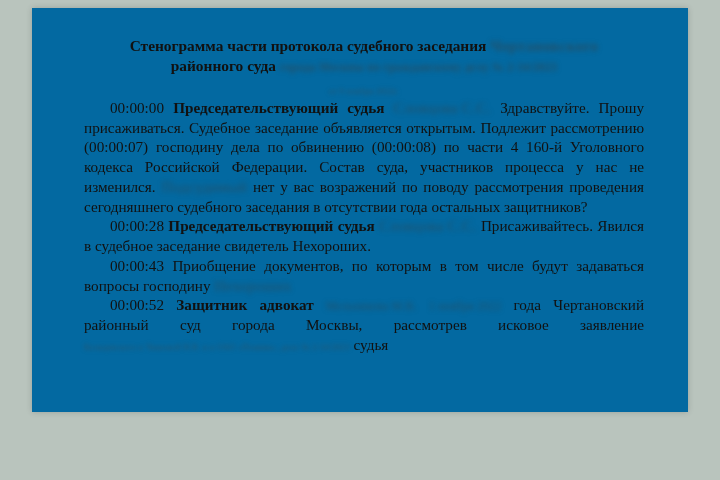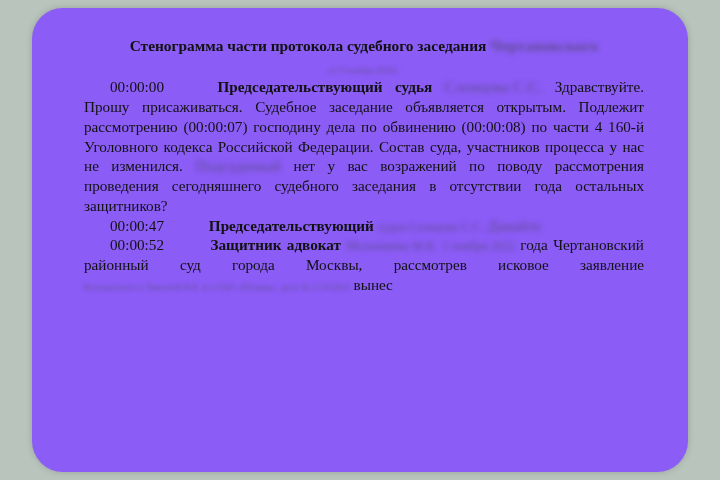--- a/index.html
+++ b/index.html
@@ -11,25 +11,24 @@
     height: 480px;
     background: #b9c4bd;
     font-family: "Liberation Serif", serif;
     overflow: hidden;
   }
   .page-wrap {
     position: absolute;
     left: 32px;
     top: 8px;
     width: 656px;
-    height: 464px;
-    background: #8b5cf6;
+    height: 404px;
+    background: #0369a1;
     box-shadow: 0 0 6px rgba(0,0,0,0.18);
     overflow: hidden;
-    border-radius: 31px;
   }
   .doc {
     position: absolute;
     left: 52px;
     top: 28px;
     width: 560px;
     color: #111;
     font-size: 15.2px;
     line-height: 1.30;
     text-align: justify;
@@ -72,75 +71,83 @@
   }
   p.body-par {
     margin: 0;
     text-indent: 0;
   }
   .ts {
     font-weight: normal;
   }
   .role {
     font-weight: bold;
-    margin-left: 41px;
   }
   .indent {
     display: inline-block;
     width: 26px;
   }
   .soft {
     filter: blur(0.35px);
     -webkit-filter: blur(0.35px);
   }
 </style>
 </head>
 <body>
 
 <div class="page-wrap">
   <div class="doc soft">
 
     <div class="title">
       <span>Стенограмма части протокола судебного заседания</span>
       <span class="redact">Чертановского</span>
+      <span class="line2">
+        <span>районного суда</span>
+        <span class="redact small">города Москвы по гражданскому делу № 2-34/2023</span>
+      </span>
     </div>
 
     <p class="center-sub">
       <span class="redact tiny">от 9 ноября 2022г.</span>
     </p>
 
     <p class="body-par">
       <span class="indent"></span><span class="ts">00:00:00</span>
       <span class="role">Председательствующий судья</span>
       <span class="redact">Словцова С.С.</span>
       <span>Здравствуйте. Прошу присаживаться. Судебное заседание объявляется открытым. Подлежит рассмотрению</span>
       (<span class="ts">00:00:07</span>)
       <span>господину дела по обвинению</span>
       (<span class="ts">00:00:08</span>)
       <span>по части 4 160-й Уголовного кодекса Российской Федерации. Состав суда, участников процесса у нас не изменился.</span>
       <span class="redact">Подсудимый</span>
       <span>нет у вас возражений по поводу рассмотрения проведения сегодняшнего судебного заседания в отсутствии года остальных защитников?</span>
     </p>
 
 
-
+    <p class="body-par">
+      <span class="indent"></span><span class="ts">00:00:28</span>
+      <span class="role">Председательствующий судья</span>
+      <span class="redact">Словцова С.С.</span>
+      <span>Присаживайтесь. Явился в судебное заседание свидетель Нехороших.</span>
+    </p>
 
 
 
     <p class="body-par">
-      <span class="indent"></span><span class="ts">00:00:47</span>
-      <span class="role">Председательствующий</span>
-      <span class="redact small">судья Словцова С.С.</span>
-      <span class="redact">Давайте</span>
+      <span class="indent"></span><span class="ts">00:00:43</span>
+      <span>Приобщение документов, по которым в том числе будут задаваться вопросы господину</span>
+      <span class="redact">Нехороших</span>
     </p>
+
 
     <p class="body-par">
       <span class="indent"></span><span class="ts">00:00:52</span>
       <span class="role">Защитник адвокат</span>
       <span class="redact small">Мельникова М.В.</span>
       <span class="redact small">1 ноября 2022</span>
       <span>года Чертановский районный суд города Москвы, рассмотрев исковое заявление</span>
       <span class="redact tiny">Кольцевского к Чижовой Н.В. и к ОАО «Планик», дело № 2-34/2023</span>
-      <span>вынес</span>
+      <span>судья</span>
     </p>
 
   </div>
 </div>
 
 </body></html>

